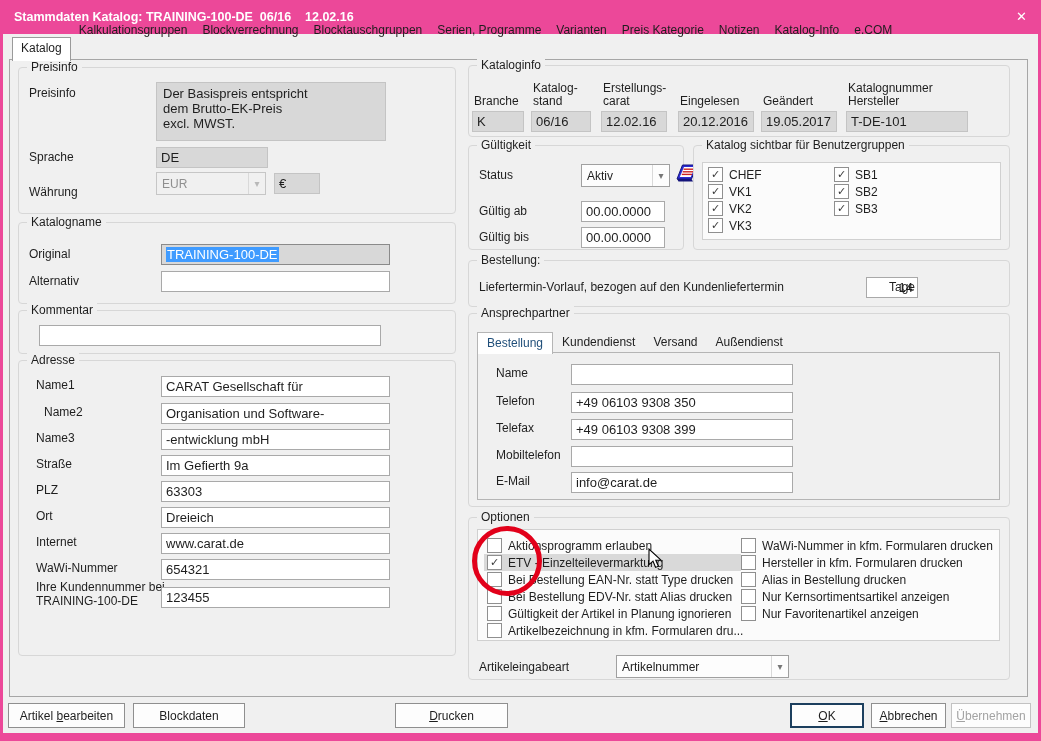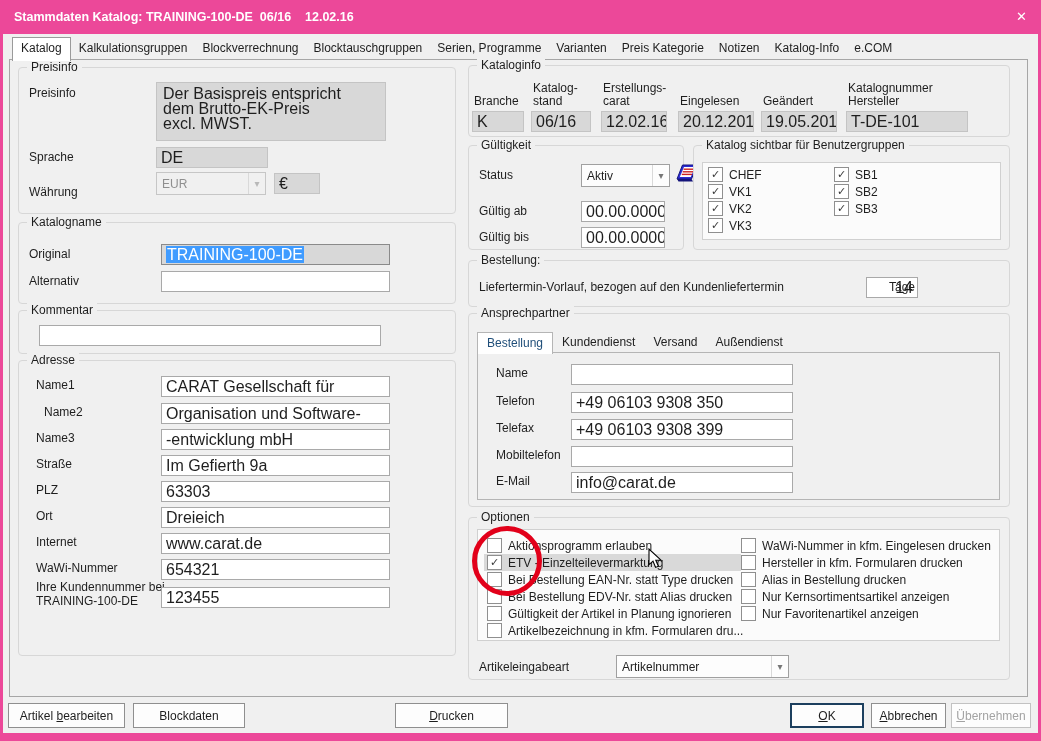--- a/index.html
+++ b/index.html
@@ -5,28 +5,28 @@
   html,body{margin:0;padding:0;background:#555;}
   .window{position:relative;width:1041px;height:741px;background:#ec4899;
           font-family:"Liberation Sans",sans-serif;font-size:12px;color:#1e1e1e;
           overflow:hidden;user-select:none;}
   .clientbg{position:absolute;left:3px;top:34px;width:1035px;height:699px;background:#f0f0f0;}
   .titlebar{position:absolute;left:0;top:0;width:100%;height:34px;}
   .titlebar .title{position:absolute;left:14px;top:0;line-height:34px;color:#fff;
                    font-size:12.5px;font-weight:600;white-space:pre;}
   .titlebar .close{position:absolute;right:14px;top:0;line-height:34px;color:#fff;font-size:13px;cursor:pointer;}
   .tabstrip{position:absolute;left:12px;top:37px;height:23px;display:flex;align-items:flex-end;z-index:6;}
-  .tab{padding:3px 7px 5px 7px;margin-right:1px;color:#1e1e1e;white-space:pre;}
+  .tab{padding:3px 7px 23px 7px;margin-right:1px;color:#1e1e1e;white-space:pre;}
   .tab.active{background:#fff;border:1px solid #9a9a9a;border-bottom:none;padding:3px 8px 6px 8px;margin-bottom:-1px;}
   .panel{position:absolute;left:9px;top:59px;width:1019px;height:638px;border:1px solid #a6a6a6;background:#f0f0f0;box-sizing:border-box;}
   .group{position:absolute;border:1px solid #d7d7d7;border-radius:4px;background:#f0f0f0;}
   .legend{position:absolute;top:-8px;left:8px;background:#f0f0f0;padding:0 4px;line-height:14px;white-space:pre;}
   .lbl{position:absolute;white-space:pre-line;line-height:14px;}
   .field{position:absolute;height:19px;background:#fff;border:1px solid #a9a9a9;
-         line-height:19px;padding:0 4px;overflow:hidden;white-space:pre;font-size:16px;}
+         line-height:19px;padding:0 4px;overflow:hidden;white-space:pre;font-size:13px;}
   .field.disabled{background:#d8d8d8;border-color:#c4c4c4;}
   .field.multiline{height:auto;line-height:15px;padding:3px 6px;white-space:pre-line;}
   .field.num{text-align:right;margin-left:37px;}
   .selected{background:#3f9bff;color:#fff;padding:0 1px;}
   .dropdown{position:absolute;height:21px;background:#fdfdfd;border:1px solid #a0a0a0;
             display:flex;align-items:center;padding-left:5px;box-sizing:content-box;}
   .dropdown .ddarrow{margin-left:auto;width:16px;align-self:stretch;display:flex;align-items:center;
             justify-content:center;color:#777;font-size:10px;border-left:1px solid #d9d9d9;}
   .dropdown.ddisabled{background:#f0f0f0;border-color:#c6c6c6;color:#8f8f8f;}
   .dropdown.ddisabled .ddarrow{color:#b8b8b8;border-left-color:#d9d9d9;}
@@ -225,21 +225,21 @@
     <div class="dropdown" style="left:147px;top:137px;width:166px">
       <span>Artikelnummer</span>
       <span class="ddarrow">▾</span>
     </div>
   <div class="cbrow" style="left:18px;top:19px"><span class="cb"></span><span class="cblabel">Aktionsprogramm erlauben</span></div>
       <div class="cbrow hl" style="left:15px;top:36px"><span class="cb checked">✓</span><span class="cblabel">ETV - Einzelteilevermarktung</span></div>
       <div class="cbrow" style="left:18px;top:53px"><span class="cb"></span><span class="cblabel">Bei Bestellung EAN-Nr. statt Type drucken</span></div>
       <div class="cbrow" style="left:18px;top:70px"><span class="cb"></span><span class="cblabel">Bei Bestellung EDV-Nr. statt Alias drucken</span></div>
       <div class="cbrow" style="left:18px;top:87px"><span class="cb"></span><span class="cblabel">Gültigkeit der Artikel in Planung ignorieren</span></div>
       <div class="cbrow" style="left:18px;top:104px"><span class="cb"></span><span class="cblabel">Artikelbezeichnung in kfm. Formularen dru...</span></div>
-      <div class="cbrow" style="left:272px;top:19px"><span class="cb"></span><span class="cblabel">WaWi-Nummer in kfm. Eingelesen drucken</span></div>
+      <div class="cbrow" style="left:272px;top:19px"><span class="cb"></span><span class="cblabel">WaWi-Nummer in kfm. Formularen drucken</span></div>
       <div class="cbrow" style="left:272px;top:36px"><span class="cb"></span><span class="cblabel">Hersteller in kfm. Formularen drucken</span></div>
       <div class="cbrow" style="left:272px;top:53px"><span class="cb"></span><span class="cblabel">Alias in Bestellung drucken</span></div>
       <div class="cbrow" style="left:272px;top:70px"><span class="cb"></span><span class="cblabel">Nur Kernsortimentsartikel anzeigen</span></div>
       <div class="cbrow" style="left:272px;top:87px"><span class="cb"></span><span class="cblabel">Nur Favoritenartikel anzeigen</span></div>
     </div>
 
   <div class="red-circle"></div>
   <svg class="cursor" width="16" height="22" viewBox="0 0 16 22">
     <path d="M1,1 L1,16.6 L5,13.2 L7.6,19.4 L10.4,18.2 L7.8,12.2 L13,12.2 Z" fill="#ffffff" stroke="#000000" stroke-width="1.1"></path>
   </svg>

